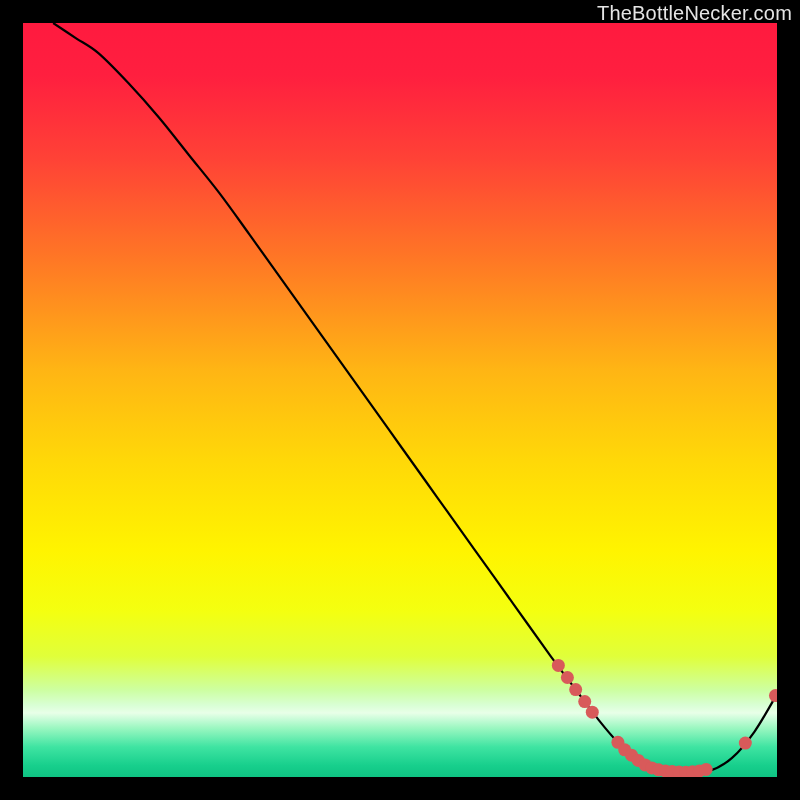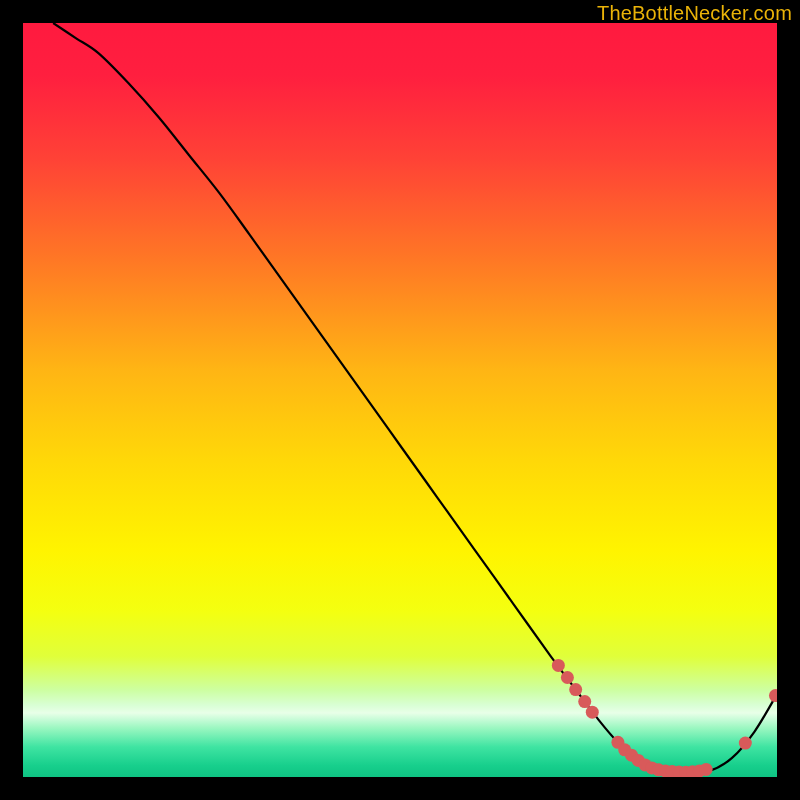--- a/index.html
+++ b/index.html
@@ -1,19 +1,19 @@
 <!DOCTYPE html>
 <html><head>
 <meta charset="utf-8">
 <style>
   html,body{margin:0;padding:0;background:#000;}
   body{width:800px;height:800px;position:relative;overflow:hidden;}
   .frame{position:absolute;left:23px;top:23px;width:754px;height:754px;background:#000;}
   .plot{position:absolute;left:0;top:0;width:754px;height:754px;}
-  .wm{position:absolute;right:8px;top:2px;color:#eab308;font:20px Arial,Helvetica,sans-serif;letter-spacing:.2px;}
+  .wm{position:absolute;right:8px;top:2px;color:#e5e5e5;font:20px Arial,Helvetica,sans-serif;letter-spacing:.2px;}
 </style>
 </head>
 <body>
 
 <div class="frame">
   <svg class="plot" viewBox="0 0 754 754" preserveAspectRatio="none">
     <defs>
       <linearGradient id="bg" x1="0" y1="0" x2="0" y2="1">
           <stop offset="0" stop-color="#ff1a3f"></stop>
           <stop offset="0.07" stop-color="#ff1f3f"></stop>

